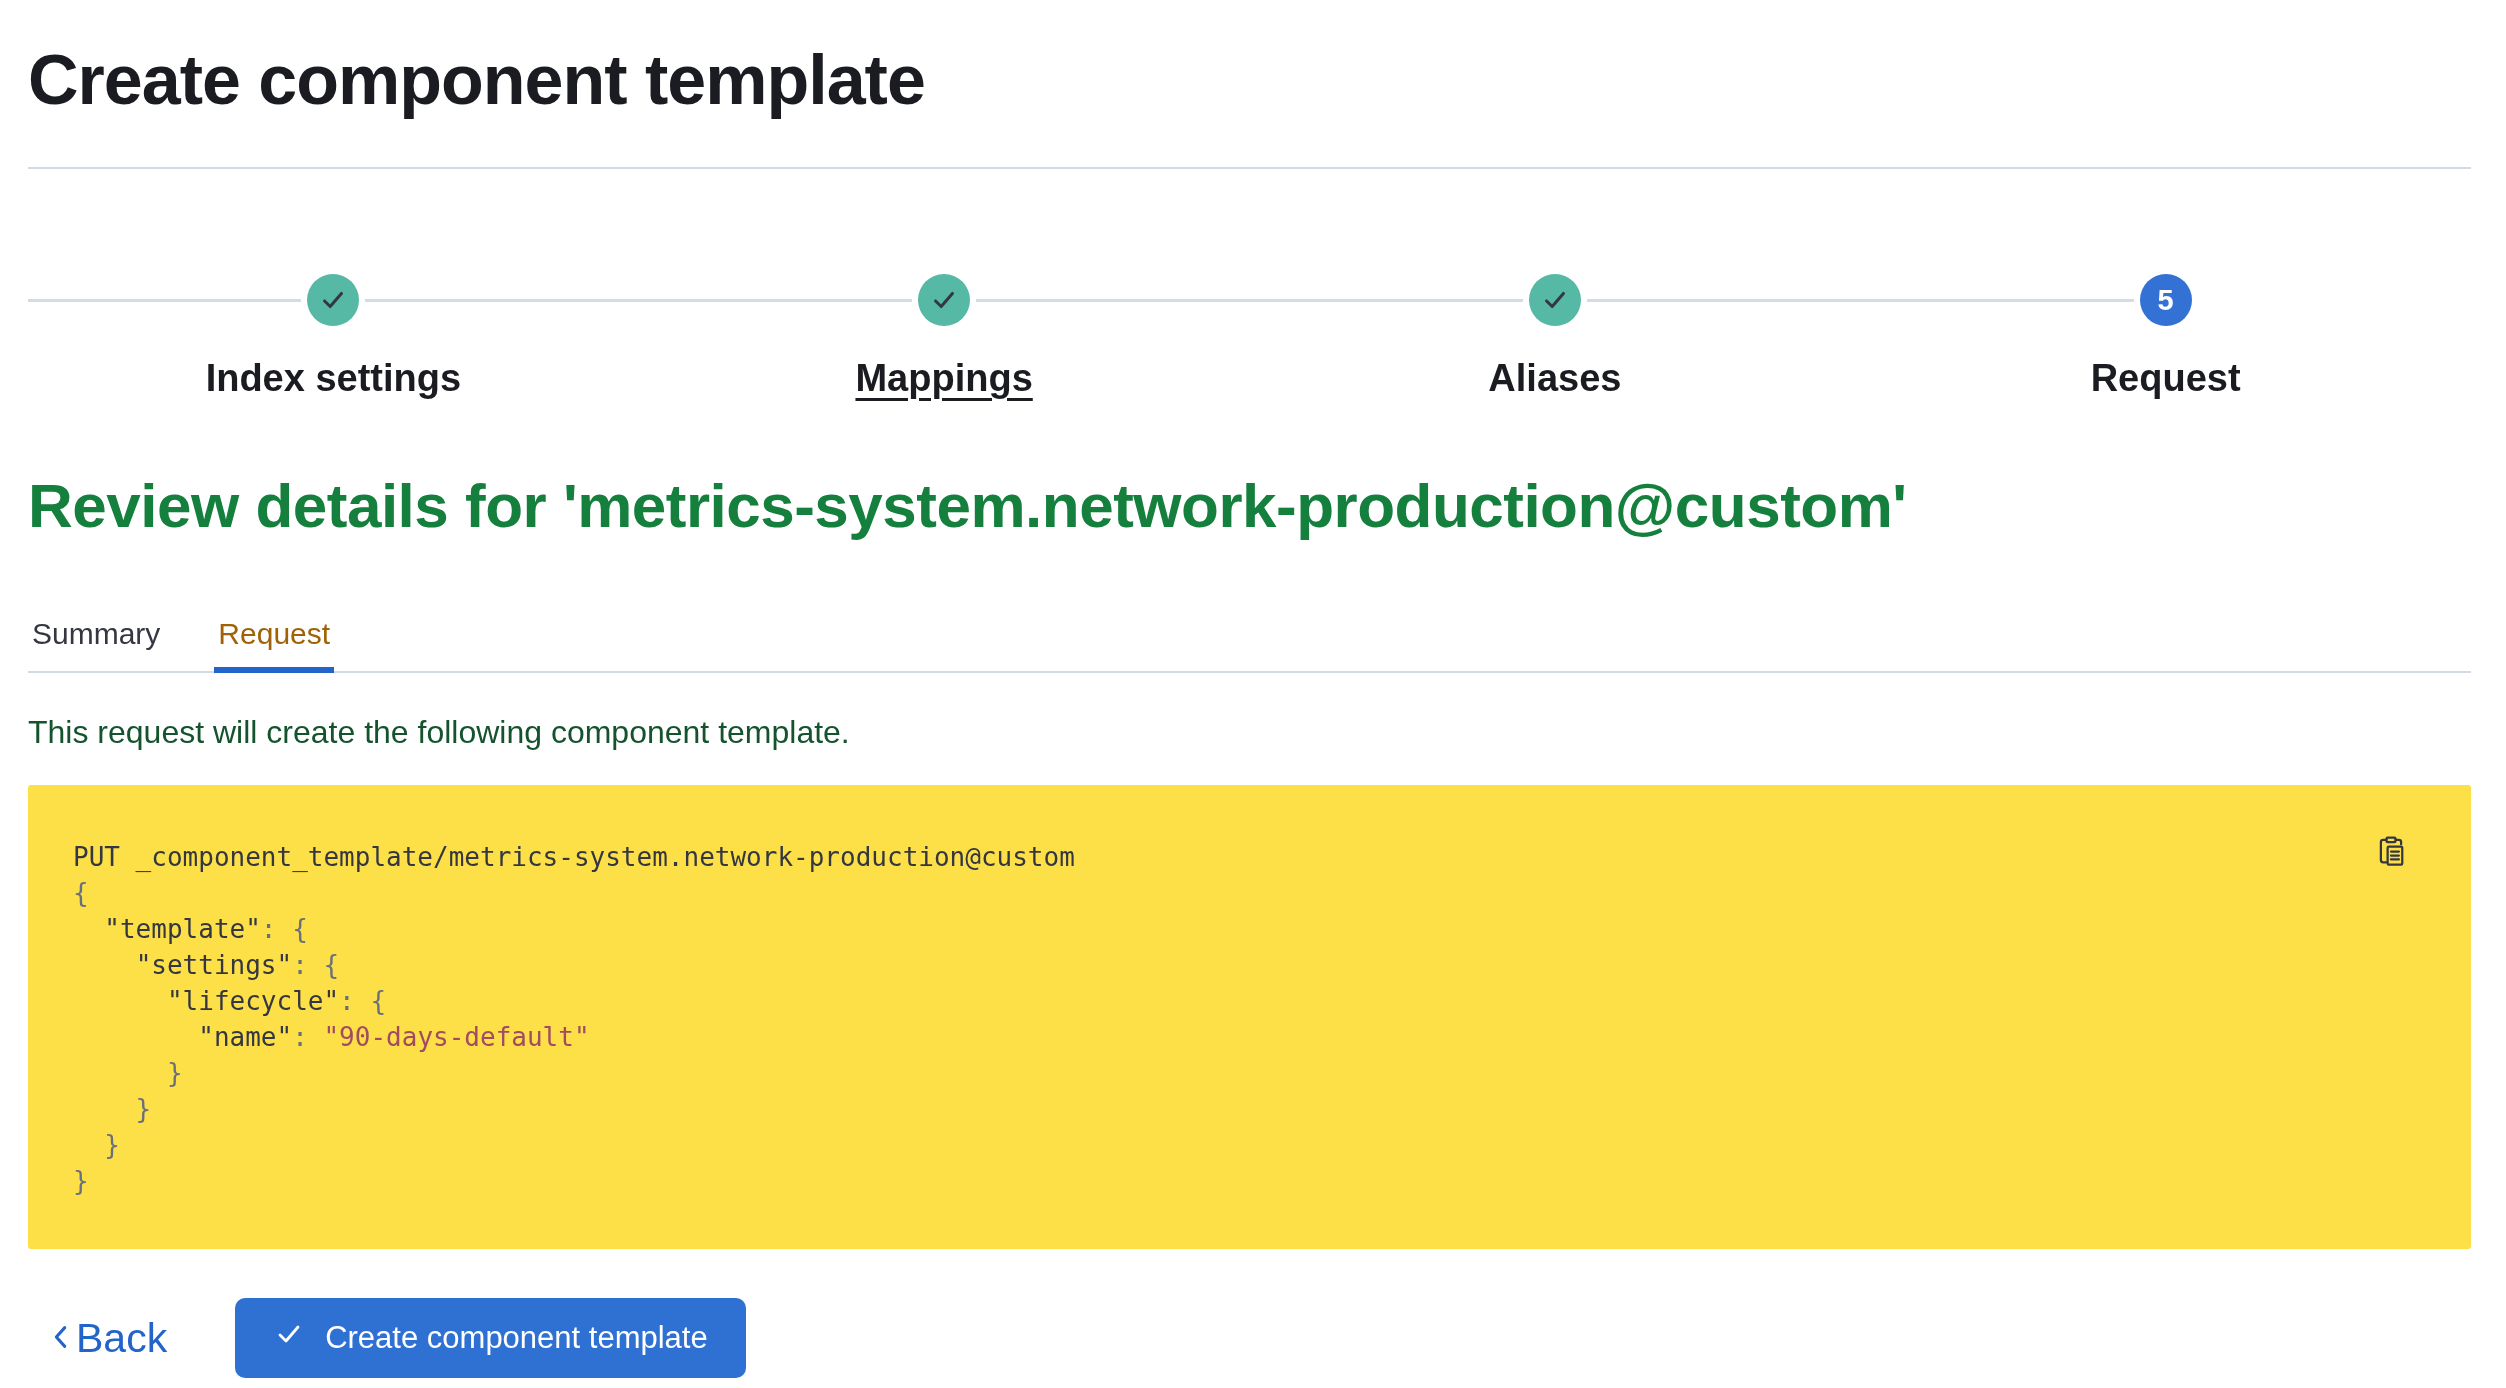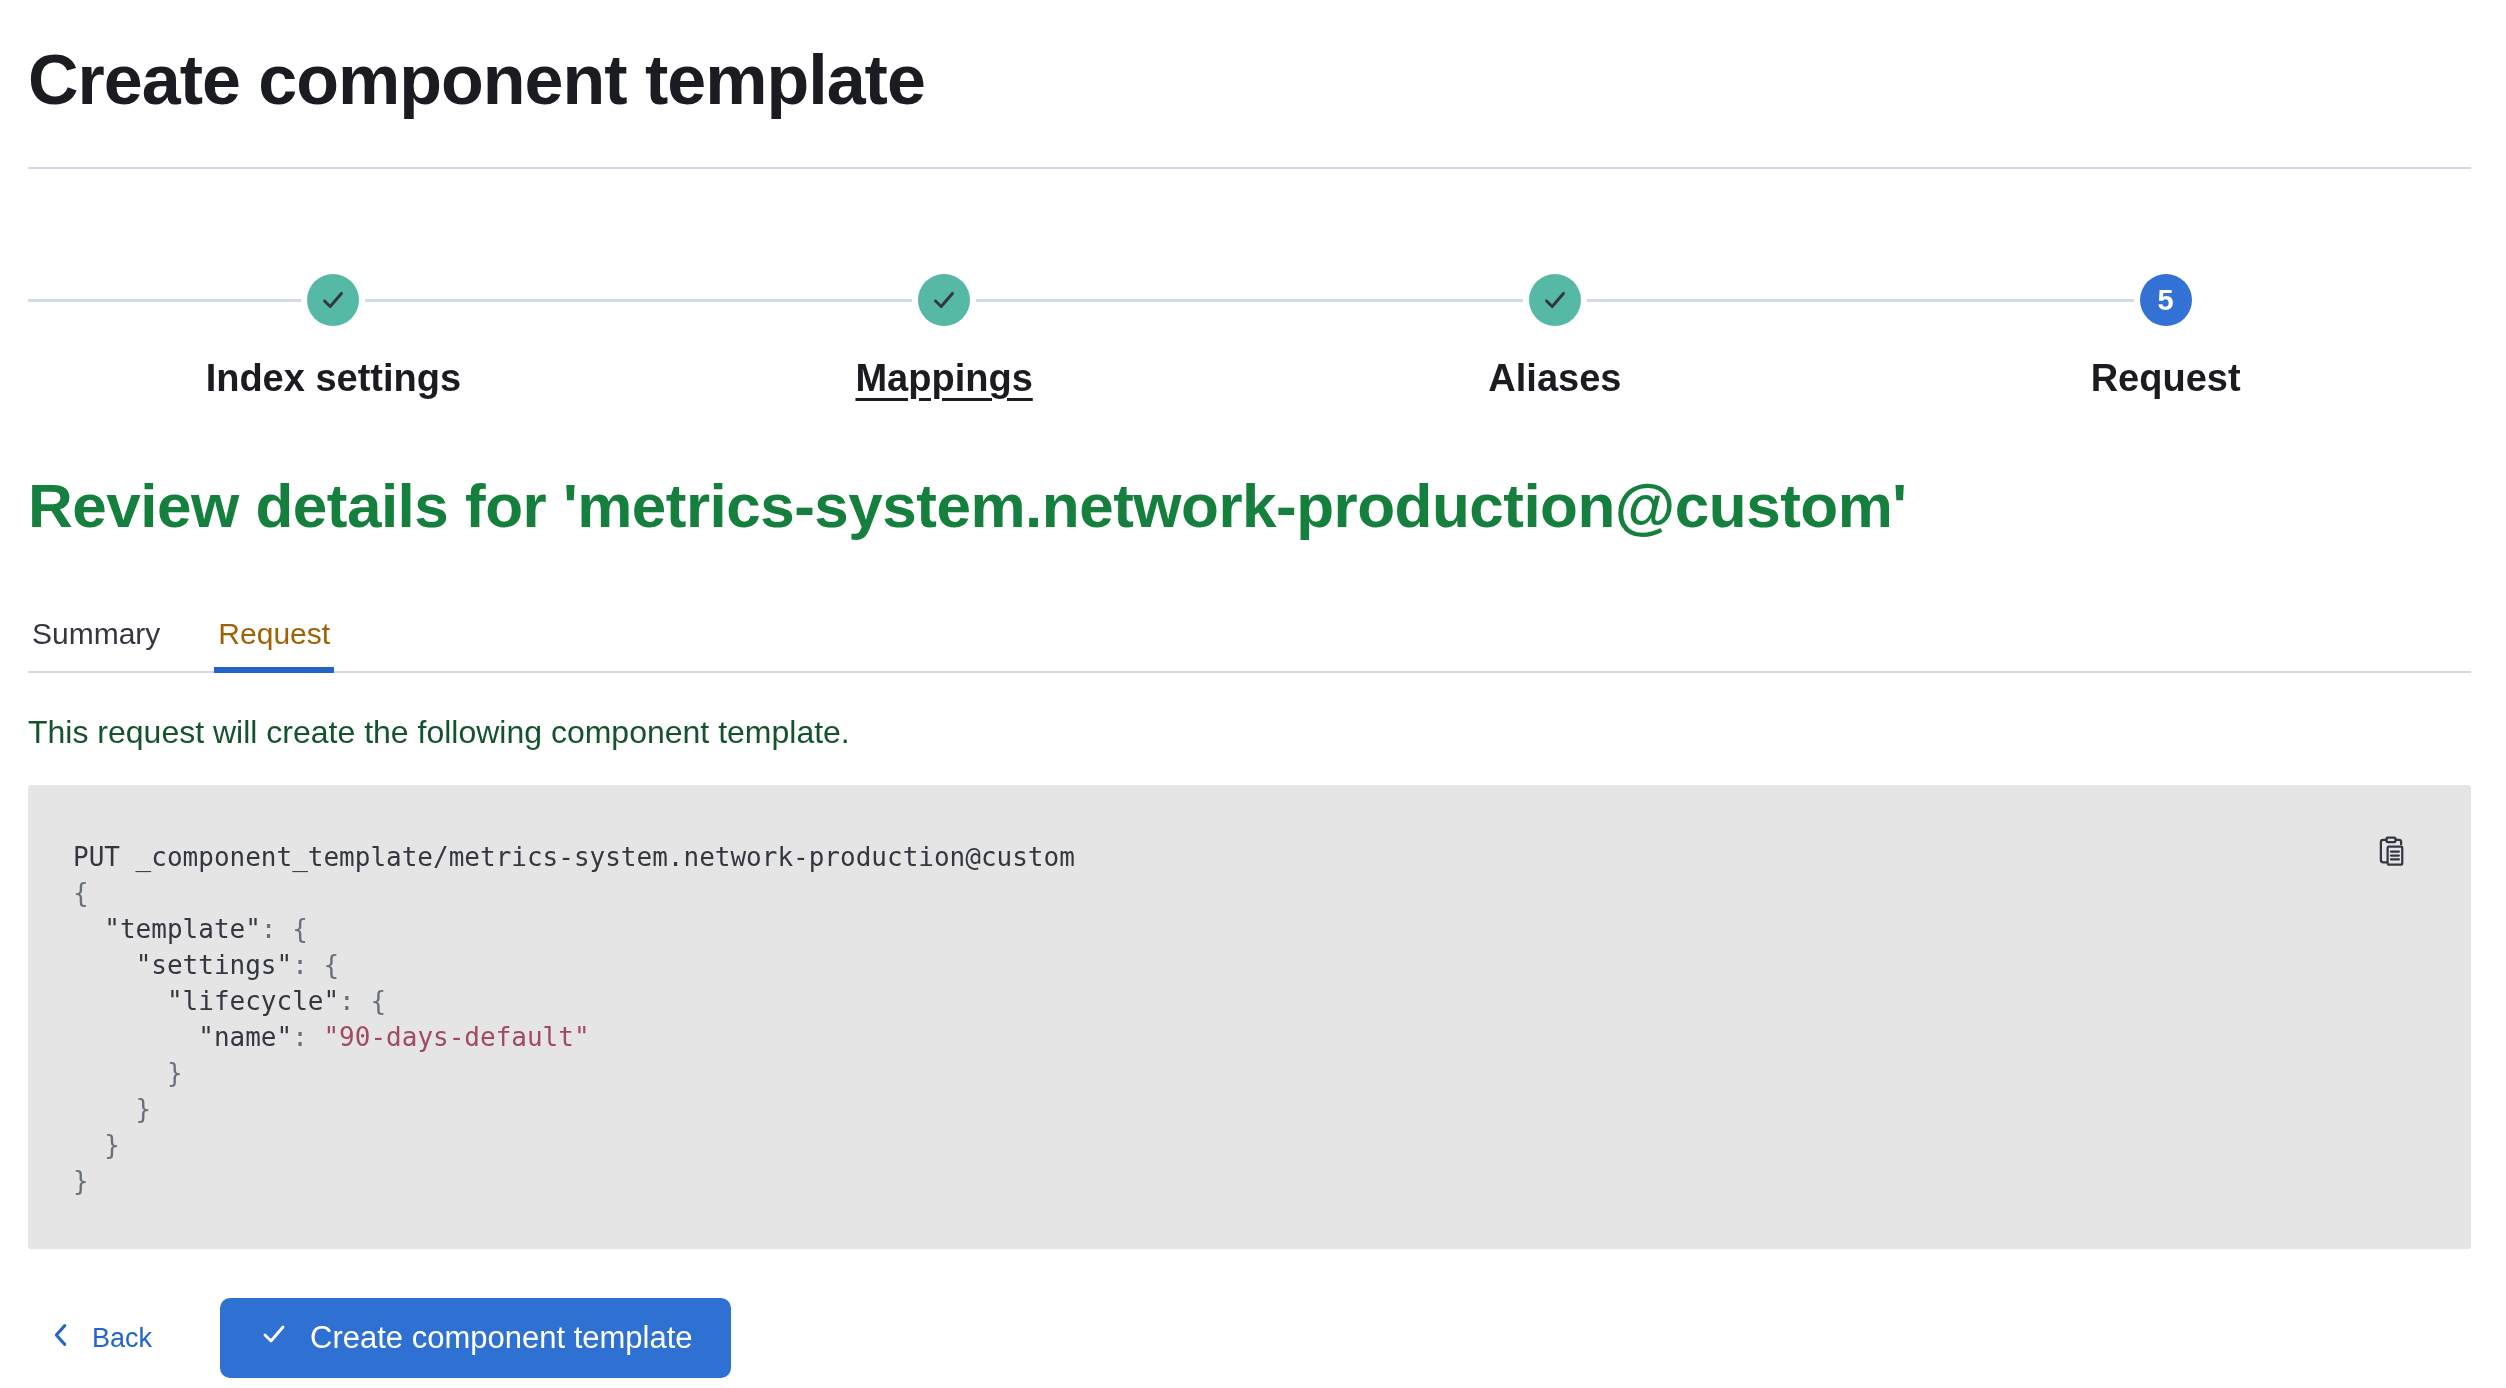--- a/index.html
+++ b/index.html
@@ -113,21 +113,21 @@
     margin-top: 38px;
     font-size: 32px;
     line-height: 42px;
     color: #14532d;
   }
 
   
   .code-block {
     position: relative;
     margin-top: 32px;
-    background: #e5e5e5;
+    background: #fde047;
     border-radius: 3px;
     padding: 54px 45px 50px 45px;
   }
   .code-line {
     font-family: "DejaVu Sans Mono", "Liberation Mono", monospace;
     font-size: 26px;
     line-height: 36px;
     white-space: pre;
     color: #343741;
   }
@@ -142,29 +142,28 @@
     padding: 4px;
     cursor: pointer;
     line-height: 0;
   }
 
   
   .footer { display: flex; align-items: center; margin-top: 49px; }
   .back-btn {
     display: flex;
     align-items: center;
-    gap: 16px;
     height: 80px;
     padding: 0 26px 0 18px;
     background: none;
     border: none;
     cursor: pointer;
     color: #2264c9;
     font-family: inherit;
-    font-size: 27px;
+    font-size: 41px;
     font-weight: 500;
   }
   .submit-btn {
     display: flex;
     align-items: center;
     gap: 20px;
     height: 80px;
     margin-left: 42px;
     padding: 0 38px;
     background: #2f71d3;

